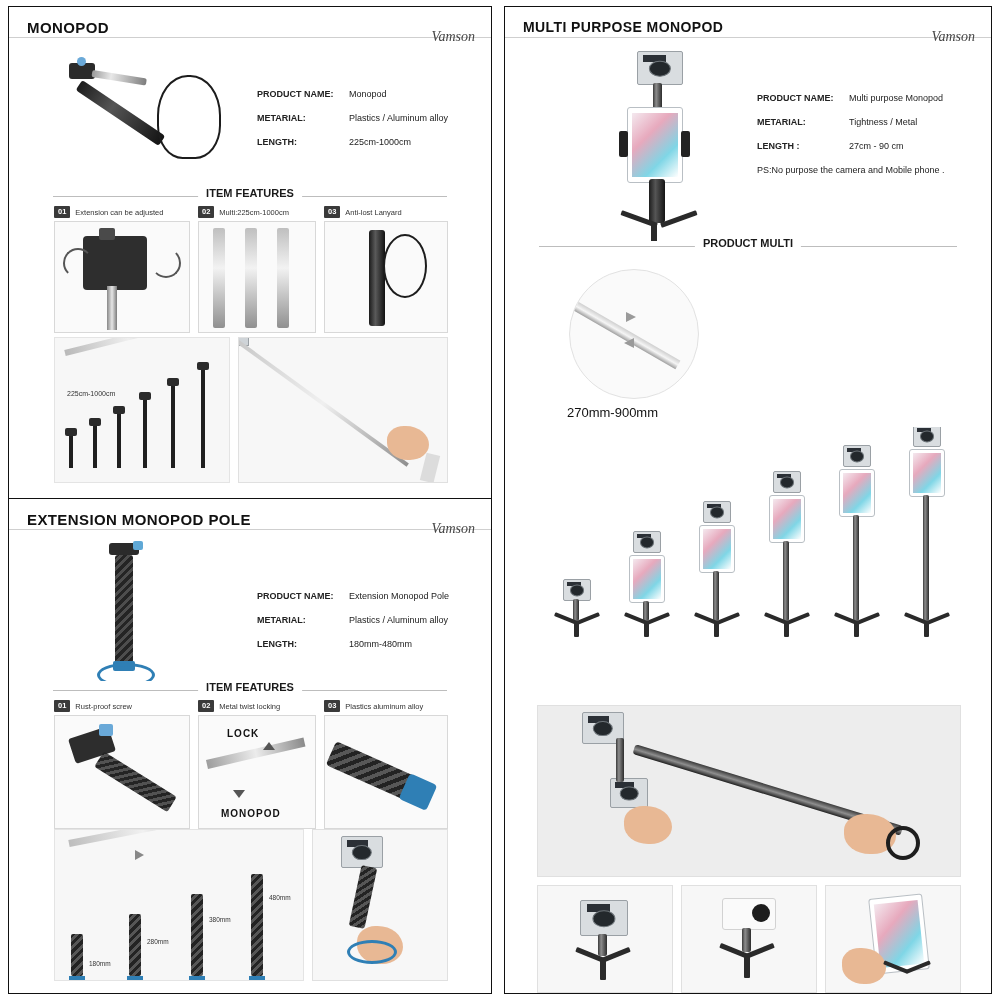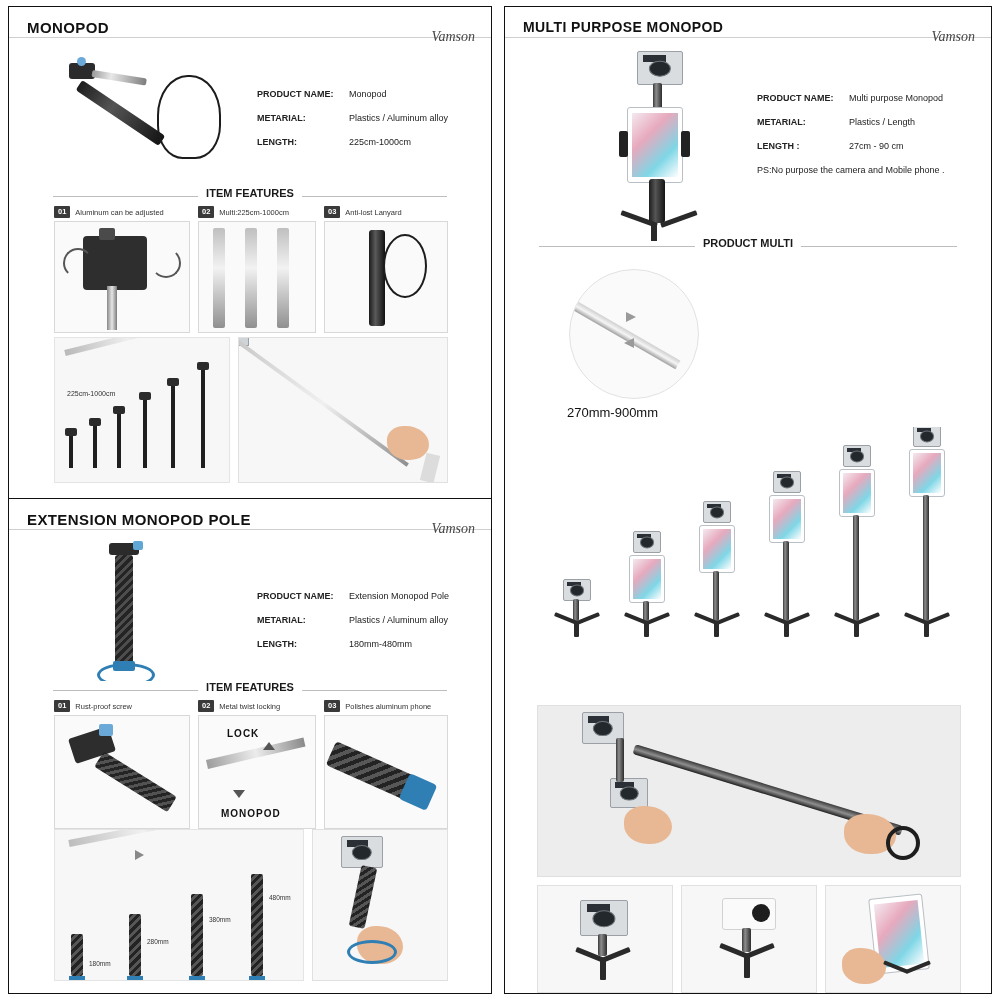--- a/index.html
+++ b/index.html
@@ -132,21 +132,21 @@
 
     <div class="sect" style="top:180px;">
       <div class="ln" style="left:44px;width:150px;"></div>
       <div class="ln" style="right:44px;width:150px;"></div>
       <div class="lbl">ITEM FEATURES</div>
     </div>
 
     <div class="fcard" style="left:45px;top:198px;width:136px;">
       <div class="cap">
         <span class="num">01</span>
-        <span class="txt">Aluminum can be adjusted</span>
+        <span class="txt">Extension can be adjusted</span>
       </div>
       <div class="img" style="height:112px;">
         <div style="position:absolute;left:28px;top:14px;width:64px;height:54px;background:#2e2e2e;border-radius:4px;"></div>
         <div style="position:absolute;left:44px;top:6px;width:16px;height:12px;background:#4a4a4a;border-radius:2px;"></div>
         <div style="position:absolute;left:52px;top:64px;width:10px;height:44px;background:linear-gradient(90deg,#888,#e6e6e6,#7b7b7b);"></div>
         <div style="position:absolute;left:8px;top:26px;width:26px;height:26px;border:2px solid #555;border-radius:50%;border-right-color:transparent;border-bottom-color:transparent;"></div>
         <div style="position:absolute;right:8px;top:26px;width:26px;height:26px;border:2px solid #555;border-radius:50%;border-left-color:transparent;border-top-color:transparent;"></div>
       </div>
     </div>
 
@@ -260,21 +260,21 @@
         <div style="position:absolute;left:8px;top:44px;width:100px;height:9px;background:linear-gradient(90deg,#9d9d9d,#ececec,#8a8a8a);transform:rotate(-13deg);transform-origin:left center;"></div>
         <div class="lockw" style="left:22px;top:92px;">MONOPOD</div>
         <div class="arrow-g" style="left:64px;top:26px;border-width:0 6px 8px 6px;border-color:transparent transparent #555 transparent;"></div>
         <div class="arrow-g" style="left:34px;top:74px;border-width:8px 6px 0 6px;border-color:#555 transparent transparent transparent;"></div>
       </div>
     </div>
 
     <div class="fcard" style="left:315px;top:200px;width:124px;">
       <div class="cap">
         <span class="num">03</span>
-        <span class="txt">Polishes aluminum phone</span>
+        <span class="txt">Plastics aluminum alloy</span>
       </div>
       <div class="img" style="height:114px;">
         <div style="position:absolute;left:6px;top:24px;width:92px;height:26px;background:repeating-linear-gradient(135deg,#232323 0 4px,#575757 4px 8px);border-radius:4px;transform:rotate(24deg);transform-origin:left center;"></div>
         <div style="position:absolute;left:78px;top:62px;width:30px;height:28px;background:#2f7fb5;border-radius:4px;transform:rotate(24deg);"></div>
       </div>
     </div>
 
     <div class="photo" style="left:45px;top:330px;width:250px;height:152px;border:1px solid #e4e4e4;">
       <div style="position:absolute;left:14px;top:10px;width:150px;height:7px;background:linear-gradient(90deg,#bdbdbd,#f1f1f1,#9b9b9b);transform:rotate(-11deg);transform-origin:left center;"></div>
       <div class="arrow-g" style="left:80px;top:20px;border-width:5px 0 5px 9px;border-color:transparent transparent transparent #888;"></div>
@@ -337,21 +337,21 @@
       </div>
     </div>
 
     <div class="spec" style="left:252px;top:86px;width:224px;">
       <div class="row">
             <div class="k">PRODUCT NAME:</div>
             <div class="v">Multi purpose Monopod</div>
           </div>
       <div class="row">
             <div class="k">METARIAL:</div>
-            <div class="v">Plastics / Length</div>
+            <div class="v">Tightness / Metal</div>
           </div>
       <div class="row">
             <div class="k">LENGTH :</div>
             <div class="v">27cm - 90 cm</div>
           </div>
       <div class="note">PS:No purpose the camera and Mobile phone .</div>
     </div>
 
     <div class="sect" style="top:230px;">
       <div class="ln" style="left:34px;width:160px;"></div>

